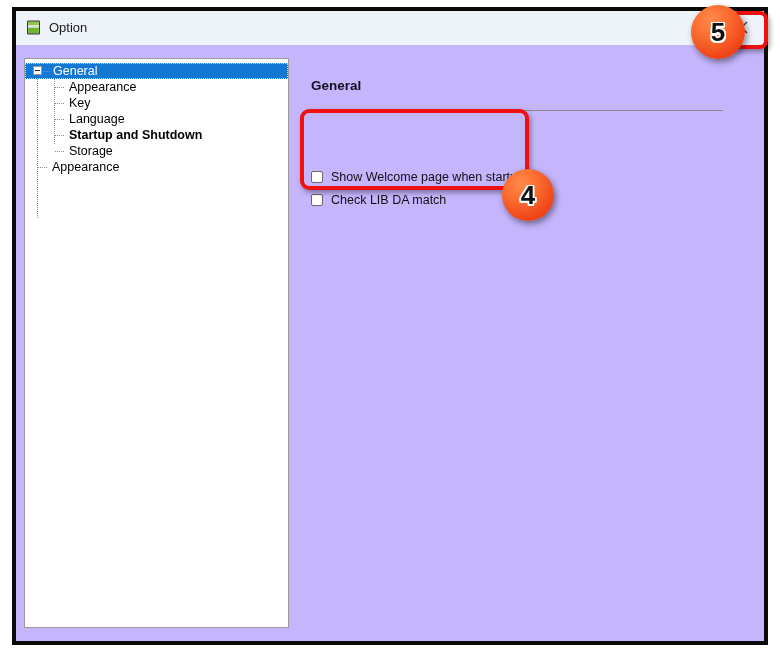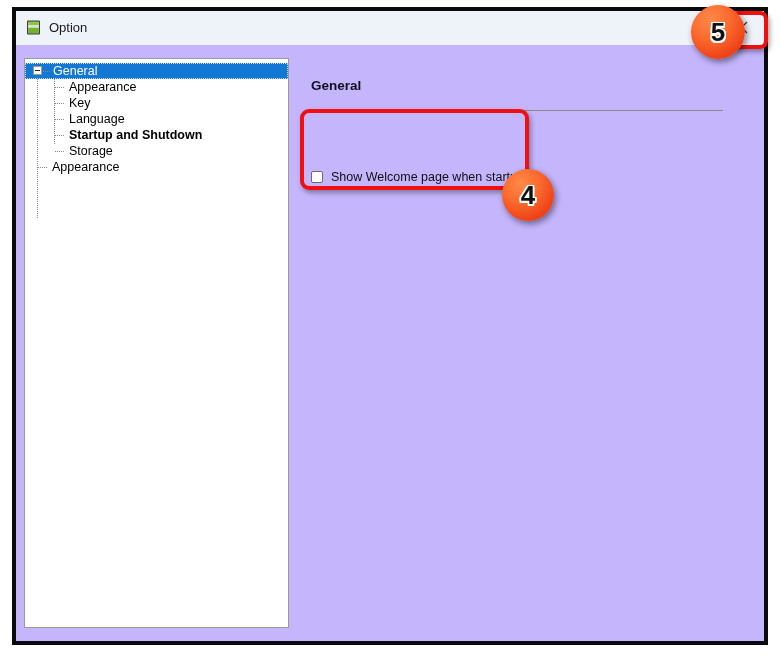--- a/index.html
+++ b/index.html
@@ -304,20 +304,24 @@
 
       <div id="right-pane">
         <div id="pane-title">General</div>
         <div id="pane-rule"></div>
 
         <div class="option-row" style="top:110px;">
           <span class="cb"></span>
           <span class="cb-label">Show Welcome page when startup</span>
         </div>
 
+        <div class="option-row" style="top:133px;">
+          <span class="cb"></span>
+          <span class="cb-label">Check LIB DA match</span>
+        </div>
 
       </div>
     </div>
   </div>
 
   <div class="hl-rect" id="hl-options"></div>
   <div class="hl-rect" id="hl-close"></div>
 
   <div class="badge" id="badge-4">4</div>
   <div class="badge" id="badge-5">5</div>

